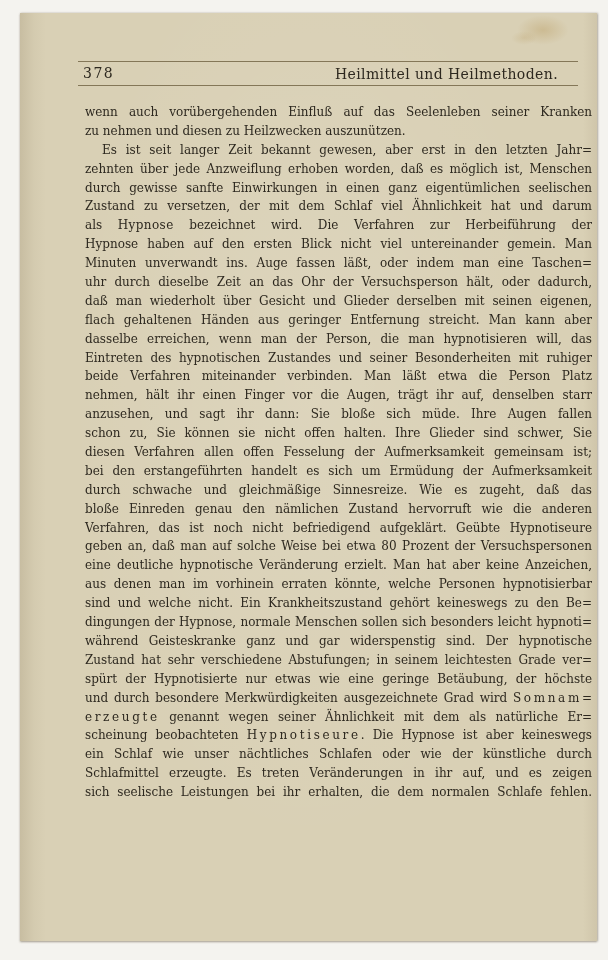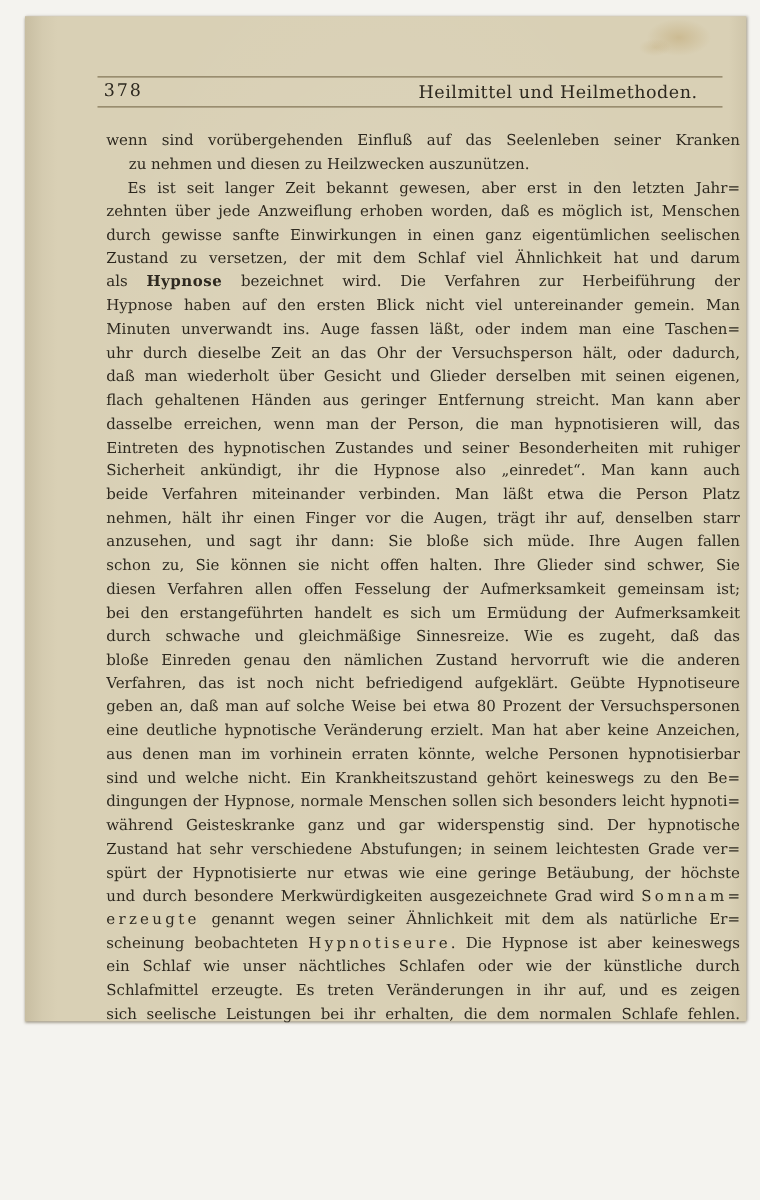--- a/index.html
+++ b/index.html
@@ -3,21 +3,21 @@
 <meta charset="utf-8">
 <style>
   html,body{margin:0;padding:0;}
   body{
     width:608px;height:960px;
     background:#f4f3ef;
     font-family:"DejaVu Serif","Liberation Serif",serif;
     overflow:hidden;position:relative;
   }
   .page{
-    position:absolute;left:20px;top:13px;width:577px;height:804px;
+    position:absolute;left:20px;top:13px;width:577px;height:928px;
     background:
       radial-gradient(ellipse at 50% 40%, rgba(255,255,255,0.10), rgba(0,0,0,0) 60%),
       linear-gradient(90deg, rgba(120,104,72,0.18) 0, rgba(120,104,72,0.05) 14px, rgba(0,0,0,0) 26px),
       linear-gradient(270deg, rgba(120,104,72,0.10) 0, rgba(0,0,0,0) 14px),
       #d9d0b5;
     box-shadow:0 1px 2px rgba(90,80,55,0.45), 1px 0 2px rgba(90,80,55,0.3);
     color:#2d281f;
   }
   .stain{
     position:absolute;right:28px;top:2px;width:52px;height:30px;
@@ -44,55 +44,54 @@
     position:absolute;left:65px;top:90px;width:507px;
     font-size:12px;line-height:18.9px;
   }
   .line{
     height:18.9px;
     text-align:justify;
     text-align-last:justify;
     white-space:normal;
     overflow:visible;
   }
-  .line.noju{text-align:center;text-align-last:left;margin-left:18px;}
+  .line.noju{text-align:center;text-align-last:left;}
   .line.ind span:first-child{padding-left:17px;}
-  .bold{font-weight:bold;letter-spacing:0.4px;}
+  .bold{font-weight:normal;letter-spacing:0.4px;}
   .gesperrt{letter-spacing:0.22em;}
 </style>
 </head>
 <body>
 
 <div class="page">
   <div class="stain"></div>
   <div class="stain2"></div>
 
   <div>
     <div class="rule rule-top"></div>
     <div class="pagenum">378</div>
     <div class="runtitle">Heilmittel und Heilmethoden.</div>
     <div class="rule rule-bottom"></div>
   </div>
 
   <div class="body">
-      <div class="line"><span>wenn sind vorübergehenden Einfluß auf das Seelenleben seiner Kranken</span></div>
+      <div class="line"><span>wenn auch vorübergehenden Einfluß auf das Seelenleben seiner Kranken</span></div>
       <div class="line noju"><span>zu nehmen und diesen zu Heilzwecken auszunützen.</span></div>
       <div class="line ind"><span>Es ist seit langer Zeit bekannt gewesen, aber erst in den letzten Jahr=</span></div>
       <div class="line"><span>zehnten über jede Anzweiflung erhoben worden, daß es möglich ist, Menschen</span></div>
       <div class="line"><span>durch gewisse sanfte Einwirkungen in einen ganz eigentümlichen seelischen</span></div>
       <div class="line"><span>Zustand zu versetzen, der mit dem Schlaf viel Ähnlichkeit hat und darum</span></div>
       <div class="line"><span>als </span><span class="bold">Hypnose</span><span> bezeichnet wird. Die Verfahren zur Herbeiführung der</span></div>
       <div class="line"><span>Hypnose haben auf den ersten Blick nicht viel untereinander gemein. Man</span></div>
       <div class="line"><span>Minuten unverwandt ins. Auge fassen läßt, oder indem man eine Taschen=</span></div>
       <div class="line"><span>uhr durch dieselbe Zeit an das Ohr der Versuchsperson hält, oder dadurch,</span></div>
       <div class="line"><span>daß man wiederholt über Gesicht und Glieder derselben mit seinen eigenen,</span></div>
       <div class="line"><span>flach gehaltenen Händen aus geringer Entfernung streicht. Man kann aber</span></div>
       <div class="line"><span>dasselbe erreichen, wenn man der Person, die man hypnotisieren will, das</span></div>
       <div class="line"><span>Eintreten des hypnotischen Zustandes und seiner Besonderheiten mit ruhiger</span></div>
-      <div class="line"><span>Sicherheit ankündigt, ihr die Hypnose also „einredet“. Man kann auch</span></div>
       <div class="line"><span>beide Verfahren miteinander verbinden. Man läßt etwa die Person Platz</span></div>
       <div class="line"><span>nehmen, hält ihr einen Finger vor die Augen, trägt ihr auf, denselben starr</span></div>
       <div class="line"><span>anzusehen, und sagt ihr dann: Sie bloße sich müde. Ihre Augen fallen</span></div>
       <div class="line"><span>schon zu, Sie können sie nicht offen halten. Ihre Glieder sind schwer, Sie</span></div>
       <div class="line"><span>diesen Verfahren allen offen Fesselung der Aufmerksamkeit gemeinsam ist;</span></div>
       <div class="line"><span>bei den erstangeführten handelt es sich um Ermüdung der Aufmerksamkeit</span></div>
       <div class="line"><span>durch schwache und gleichmäßige Sinnesreize. Wie es zugeht, daß das</span></div>
       <div class="line"><span>bloße Einreden genau den nämlichen Zustand hervorruft wie die anderen</span></div>
       <div class="line"><span>Verfahren, das ist noch nicht befriedigend aufgeklärt. Geübte Hypnotiseure</span></div>
       <div class="line"><span>geben an, daß man auf solche Weise bei etwa 80 Prozent der Versuchspersonen</span></div>

